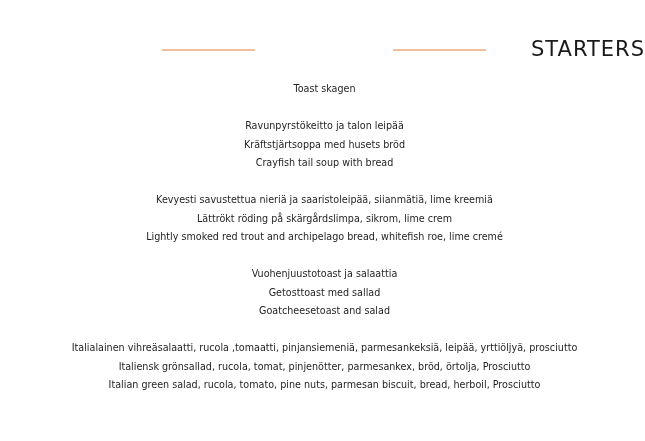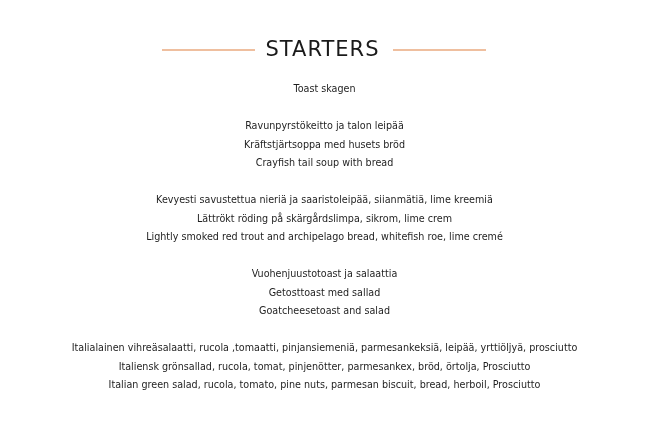--- a/index.html
+++ b/index.html
@@ -29,21 +29,21 @@
       width: 93px;
       background: #efbf9f;
     }
     .rule.left { left: 162px; }
     .rule.right { left: 393px; }
     .title {
       position: absolute;
       left: 0;
       width: 645px;
       top: 0;
-      text-align: center;
+      text-align: right;
       font-size: 21px;
       line-height: 30px;
       letter-spacing: 1px;
       color: #1a1a1a;
     }
     .menu {
       position: absolute;
       top: 80px;
       left: 0;
       width: 649px;

